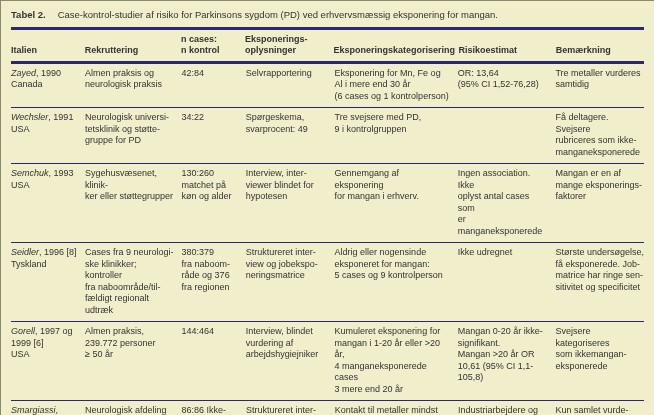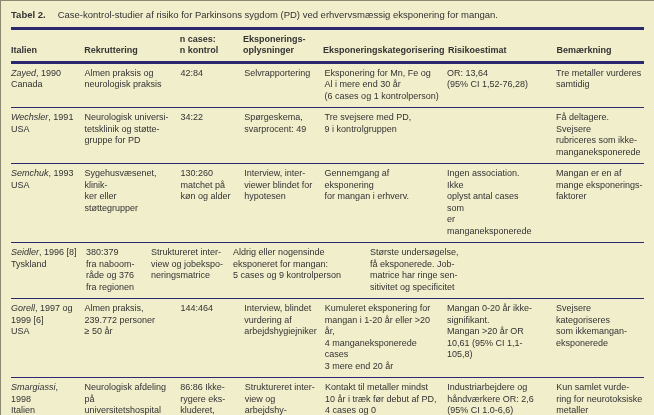--- a/index.html
+++ b/index.html
@@ -20,23 +20,23 @@
   .title-label{font-weight:bold;margin-right:12px;}
   .rule-thick{height:3px;background:#2b2870;border:none;margin:0;}
   .rule-thin{height:1px;background:#2b2870;border:none;margin:0;}
   .trow{display:flex;align-items:flex-start;padding:4px 0 5px 0;}
   .header-row{align-items:flex-end;padding:4px 0 4px 0;font-weight:bold;}
   .cell{white-space:pre-line;box-sizing:border-box;padding-right:8px;}
   .c0{width:75px;}
   .c1{width:98px;}
   .c2{width:65px;}
   .c3{width:82px;}
-  .c4{width:125px;}
+  .c4{width:125px;margin-left:8px;}
   .c5{width:99px;}
-  .c6{width:90px;padding-right:0;margin-left:12px;}
+  .c6{width:90px;padding-right:0;}
   .author{font-style:italic;}
 </style>
 </head>
 <body>
 
 <div class="page">
 
   <div class="title-row">
     <span class="title-label">Tabel 2.</span><span>Case-kontrol-studier af risiko for Parkinsons sygdom (PD) ved erhvervsmæssig eksponering for mangan.</span>
   </div>
@@ -108,30 +108,35 @@
 oplyst antal cases som
 er manganeksponerede</div>
         <div class="cell c6">Mangan er en af
 mange eksponerings-
 faktorer</div>
       </div>
       <div class="rule-thin"></div>
       <div class="trow">
         <div class="cell c0"><span class="author">Seidler</span><span>, 1996 [8]
 Tyskland</span></div>
+        <div class="cell c1">Cases fra 9 neurologi-
+ske klinikker; kontroller
+fra naboområde/til-
+fældigt regionalt udtræk</div>
         <div class="cell c2">380:379
 fra naboom-
 råde og 376
 fra regionen</div>
         <div class="cell c3">Struktureret inter-
 view og jobekspo-
 neringsmatrice</div>
         <div class="cell c4">Aldrig eller nogensinde
 eksponeret for mangan:
 5 cases og 9 kontrolperson</div>
+        <div class="cell c5">Ikke udregnet</div>
         <div class="cell c6">Største undersøgelse,
 få eksponerede. Job-
 matrice har ringe sen-
 sitivitet og specificitet</div>
       </div>
       <div class="rule-thin"></div>
       <div class="trow">
         <div class="cell c0"><span class="author">Gorell</span><span>, 1997 og
 1999 [6]
 USA</span></div>

